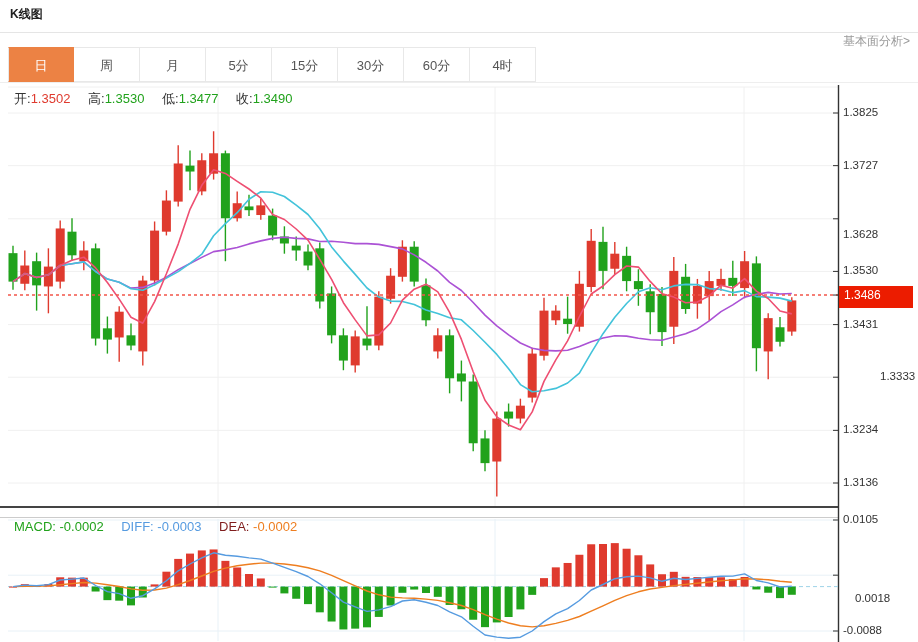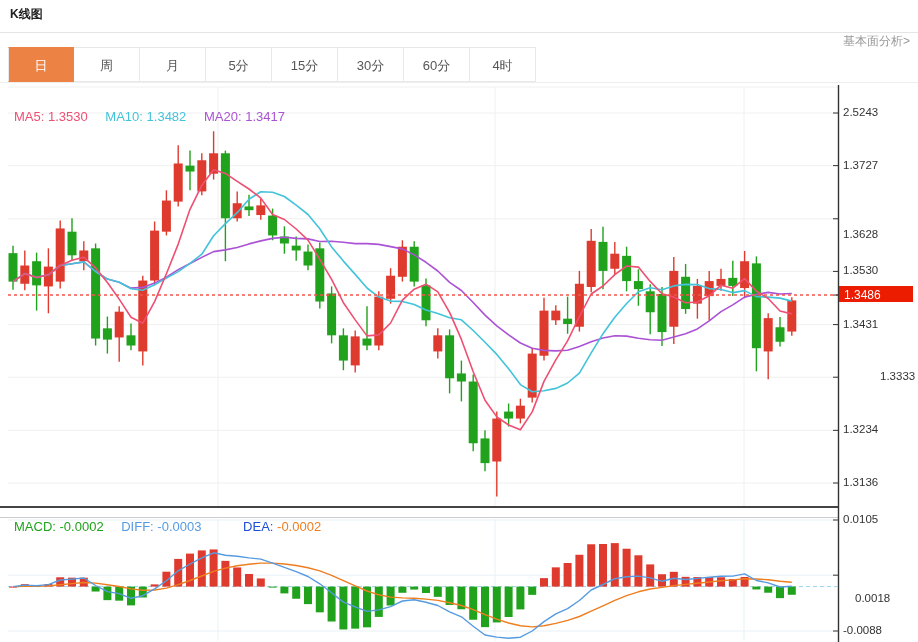--- a/index.html
+++ b/index.html
@@ -13,21 +13,21 @@
        background:#fff;border:1px solid #e8e8e8;border-left:none;box-sizing:border-box;cursor:pointer;}
   .tab:first-child{border-left:1px solid #e8e8e8;}
   .tab-active{color:#fff;border-color:transparent;}
   .tabs-rule{position:absolute;left:0;top:82px;width:918px;height:1px;background:#eee;}
   svg{position:absolute;left:0;top:0;pointer-events:none;}
   .readout{position:absolute;font-size:13px;color:#333;white-space:nowrap;z-index:5;}
   .readout .seg{margin-right:14px;}
   .readout .lab{color:#333;}
   .axis-label{position:absolute;left:843px;width:70px;font-size:11.5px;color:#333;z-index:4;}
   .macd-label{position:absolute;left:843px;width:70px;font-size:11.5px;color:#333;z-index:4;}
-  .price-tag{position:absolute;left:839px;top:286px;width:74px;height:16px;line-height:18px;
+  .price-tag{position:absolute;left:839px;top:286px;width:74px;height:22px;line-height:18px;
              font-size:12px;color:#fff;padding-left:5px;box-sizing:border-box;z-index:6;}
 </style>
 </head>
 <body>
 
 <div id="stage">
 
   <div class="title">K线图</div>
   <a class="toplink">基本面分析&gt;</a>
   <div class="title-rule"></div>
@@ -281,34 +281,35 @@
       <rect x="728.8000000000001" y="579.0658127702661" width="8" height="7.534187229733902" fill="#df3a2e"></rect>
       <rect x="740.6" y="576.9873414062737" width="8" height="9.612658593726337" fill="#df3a2e"></rect>
       <rect x="752.4000000000001" y="586.6" width="8" height="2.848061696370337" fill="#21a21c"></rect>
       <rect x="764.2" y="586.6" width="8" height="6.113279026937107" fill="#21a21c"></rect>
       <rect x="776" y="586.6" width="8" height="11.525558257217199" fill="#21a21c"></rect>
       <rect x="787.8000000000001" y="586.6" width="8" height="8.177755531639605" fill="#21a21c"></rect>
       <polyline points="13.0,586.6 24.8,586.3 36.6,586.2 48.4,585.9 60.2,584.7 72.0,583.6 83.8,582.5 95.6,583.1 107.4,584.8 119.2,586.5 131.0,588.9 142.8,590.2 154.6,590.0 166.4,588.1 178.2,584.6 190.0,580.5 201.8,576.0 213.6,571.4 225.4,568.1 237.2,565.7 249.0,564.2 260.8,563.1 272.6,563.1 284.4,564.0 296.2,565.5 308.0,567.7 319.8,570.9 331.6,575.3 343.4,580.6 355.2,585.9 367.0,591.0 378.8,594.8 390.6,597.1 402.4,597.9 414.2,598.3 426.0,599.1 437.8,600.4 449.6,602.7 461.4,605.5 473.2,609.6 485.0,614.7 496.8,619.2 508.6,623.0 520.4,625.8 532.2,626.9 544.0,625.8 555.8,623.4 567.6,620.4 579.4,616.5 591.2,611.2 603.0,605.8 614.8,600.4 626.6,595.7 638.4,591.8 650.2,589.0 662.0,587.4 673.8,585.6 685.6,584.4 697.4,583.2 709.2,582.0 721.0,580.8 732.8,579.9 744.6,578.7 756.4,579.0 768.2,579.8 780.0,581.2 791.8,582.3" fill="none" stroke="#ee7e20" stroke-width="1.4" stroke-linejoin="round"></polyline>
       <polyline points="13.0,586.6 24.8,585.1 36.6,585.8 48.4,584.6 60.2,580.0 72.0,579.1 83.8,578.0 95.6,585.5 107.4,591.6 119.2,593.6 131.0,598.3 142.8,595.7 154.6,588.9 166.4,580.7 178.2,570.8 190.0,564.0 201.8,557.9 213.6,552.8 225.4,555.3 237.2,556.2 249.0,557.9 260.8,559.1 272.6,563.2 284.4,567.4 296.2,571.6 308.0,576.5 319.8,583.8 331.6,592.7 343.4,602.1 355.2,606.9 367.0,611.4 378.8,609.9 390.6,606.6 402.4,601.0 414.2,599.8 426.0,602.3 437.8,605.5 449.6,611.8 461.4,616.8 473.2,626.2 485.0,635.0 496.8,637.1 508.6,638.2 520.4,637.2 532.2,631.0 544.0,621.6 555.8,613.8 567.6,608.6 579.4,600.5 591.2,590.0 603.0,584.5 614.8,578.7 626.6,576.7 638.4,576.1 650.2,577.9 662.0,581.3 673.8,578.2 685.6,579.5 697.4,578.4 709.2,577.2 721.0,576.2 732.8,576.1 744.6,573.9 756.4,580.5 768.2,582.9 780.0,587.0 791.8,586.3" fill="none" stroke="#569be0" stroke-width="1.4" stroke-linejoin="round"></polyline>
     </svg>
 
-
-  <div class="readout" style="left:14px;top:109px;">
-    <span class="seg"><span style="color: rgb(238, 79, 114);">MA5:</span> <span style="color: rgb(238, 79, 114);">1.3530</span></span>
-    <span class="seg"><span style="color: rgb(67, 195, 218);">MA10:</span> <span style="color: rgb(67, 195, 218);">1.3482</span></span>
-    <span class="seg"><span style="color: rgb(171, 82, 213);">MA20:</span> <span style="color: rgb(171, 82, 213);">1.3417</span></span>
+  <div class="readout" style="left:14px;top:90px;">
+    <span class="seg"><span class="lab">开:</span><span style="color: rgb(223, 58, 46);">1.3502</span></span>
+    <span class="seg"><span class="lab">高:</span><span style="color: rgb(33, 162, 28);">1.3530</span></span>
+    <span class="seg"><span class="lab">低:</span><span style="color: rgb(33, 162, 28);">1.3477</span></span>
+    <span class="seg"><span class="lab">收:</span><span style="color: rgb(33, 162, 28);">1.3490</span></span>
   </div>
+
 
   <div class="readout" style="left:14px;top:519px;">
     <span class="seg"><span style="color: rgb(33, 162, 28);">MACD:</span> <span style="color: rgb(33, 162, 28);">-0.0002</span></span>
     <span class="seg"><span style="color: rgb(86, 155, 224);">DIFF:</span> <span style="color: rgb(86, 155, 224);">-0.0003</span></span>
-    <span class="seg"><span style="color: #1d4ed8; margin-left: 24px;">DEA:</span> <span style="color: rgb(238, 126, 32);">-0.0002</span></span>
+    <span class="seg"><span style="color: #7f1d1d;">DEA:</span> <span style="color: rgb(238, 126, 32);">-0.0002</span></span>
   </div>
 
-  <div class="axis-label" style="top:106px;">2.5243</div>
+  <div class="axis-label" style="top:106px;">1.3825</div>
   <div class="axis-label" style="top:159px;">1.3727</div>
   <div class="axis-label" style="top:212px;margin-top:16px;">1.3628</div>
   <div class="axis-label" style="top:264px;">1.3530</div>
   <div class="axis-label" style="top:318px;">1.3431</div>
   <div class="axis-label" style="top:370px;margin-left:37px;">1.3333</div>
   <div class="axis-label" style="top:423px;">1.3234</div>
   <div class="axis-label" style="top:476px;">1.3136</div>
 
   <div class="price-tag" style="background: rgb(236, 28, 0);">1.3486</div>
 

